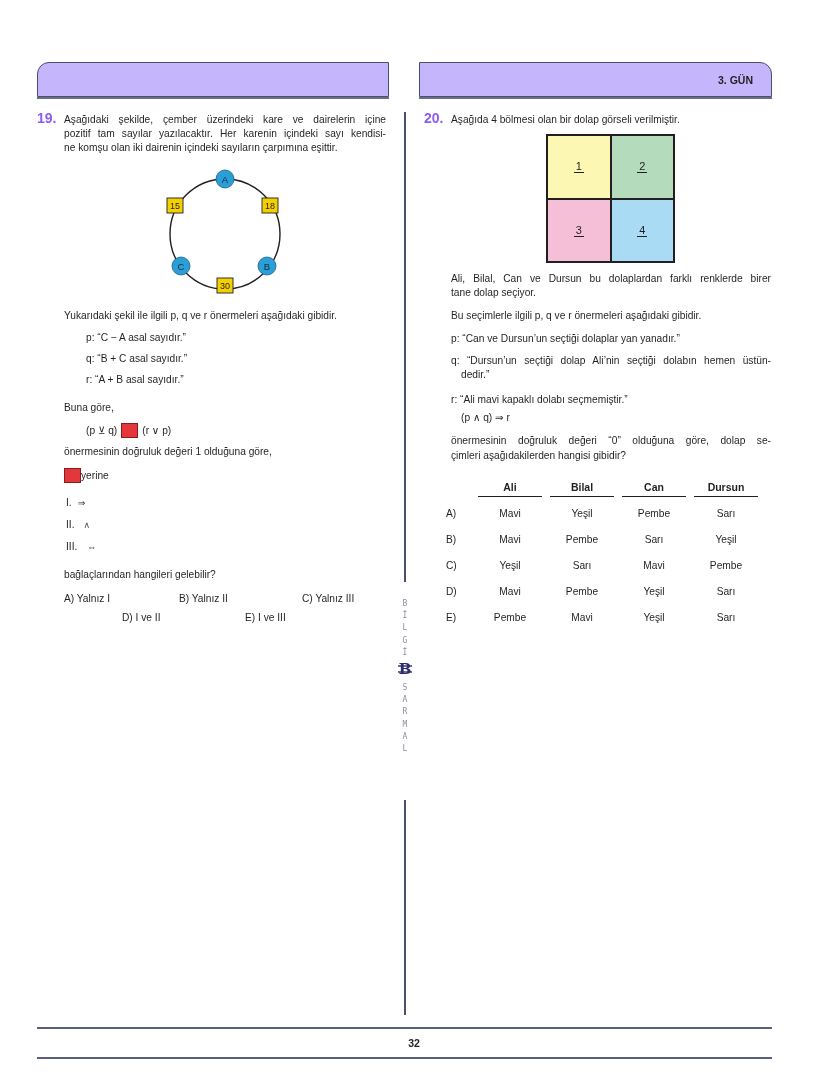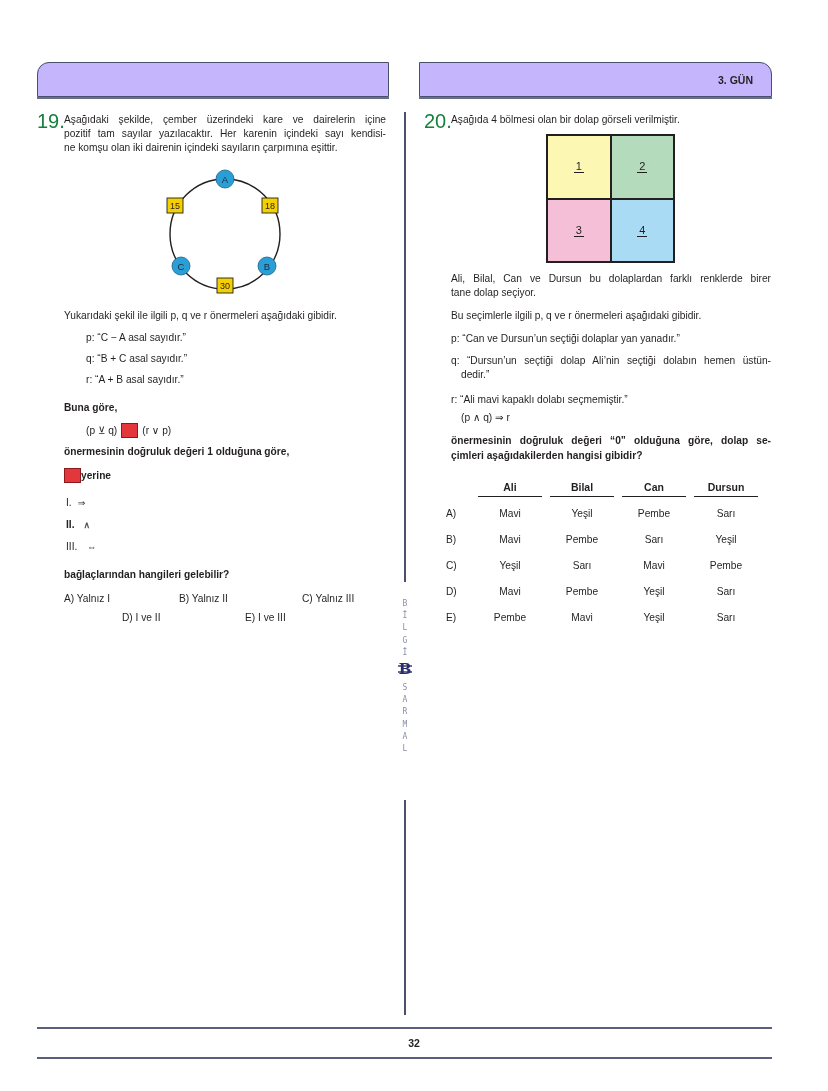--- a/index.html
+++ b/index.html
@@ -10,23 +10,23 @@
     .header-left { left: 37px; width: 352px; border-top-left-radius: 12px; }
     .header-right { left: 419px; width: 353px; border-top-right-radius: 12px; }
     .header-right .day { position: absolute; right: 18px; top: 11px; font-size: 10.5px; font-weight: bold; color: #231f20; }
     .header-box::after { content: ""; position: absolute; left: -1px; right: -1px; bottom: -3px; height: 2px; background: #6a6f88; }
 
     .v-divider-top { position: absolute; left: 404px; top: 112px; width: 1.5px; height: 470px; background: #4a4f6e; }
     .v-divider-bottom { position: absolute; left: 404px; top: 800px; width: 1.5px; height: 215px; background: #4a4f6e; }
     .brand { position: absolute; left: 396px; top: 598px; width: 18px; text-align: center; font-family: "DejaVu Sans Mono", monospace; font-size: 8px; color: #8a8ea8; line-height: 12.2px; }
     .brand .logo { font-family: "DejaVu Serif", serif; font-weight: bold; font-size: 15px; color: #2b2d6e; line-height: 16px; margin: 2px 0; }
 
-    .q-num { position: absolute; font-weight: normal; font-size: 20px; color: #15803d; }
+    .q-num { position: absolute; font-weight: bold; font-size: 14px; color: #8b5cf6; }
     .text { position: absolute; font-size: 10.2px; line-height: 14px; color: #231f20; }
-    .bold { font-weight: bold; }
+    .bold { font-weight: normal; }
     .justify { text-align: justify; }
 
     
     .diagram { position: absolute; left: 160px; top: 166px; width: 130px; height: 130px; }
 
     .red-sq { display: inline-block; width: 17px; height: 15px; background: #e3373b; border: 1px solid #8a1a1d; vertical-align: middle; }
 
     
     .cabinet { position: absolute; left: 546px; top: 134px; width: 129px; height: 129px; border: 1.5px solid #231f20; display: grid; grid-template-columns: 1fr 1fr; grid-template-rows: 1fr 1fr; }
     .cell { border: 0.75px solid #231f20; display: flex; align-items: center; justify-content: center; font-size: 11px; }
@@ -121,21 +121,21 @@
 <div class="text bold" style="left:64px; top:445px;">önermesinin doğruluk değeri 1 olduğuna göre,</div>
 <div class="text bold" style="left:64px; top:468px; display:flex; align-items:center; ">
   <span class="red-sq"></span>
   <span>yerine</span>
 </div>
 
 <div class="text" style="left:66px; top:496px; display:flex; gap:6px;">
   <span>I.</span>
   <span style="font-size:9px;">⇒</span>
 </div>
-<div class="text" style="left:66px; top:518px; display:flex; gap:9px;font-weight:bold;">
+<div class="text" style="left:66px; top:518px; display:flex; gap:9px;">
   <span>II.</span>
   <span style="font-size:9px; color:#555;">∧</span>
 </div>
 <div class="text" style="left:66px; top:540px; display:flex; gap:10px;">
   <span>III.</span>
   <span style="font-size:9px;">⇔</span>
 </div>
 
 <div class="text bold" style="left:64px; top:568px;">bağlaçlarından hangileri gelebilir?</div>
 <div class="text" style="left:64px; top:592px;">A) Yalnız I</div>

